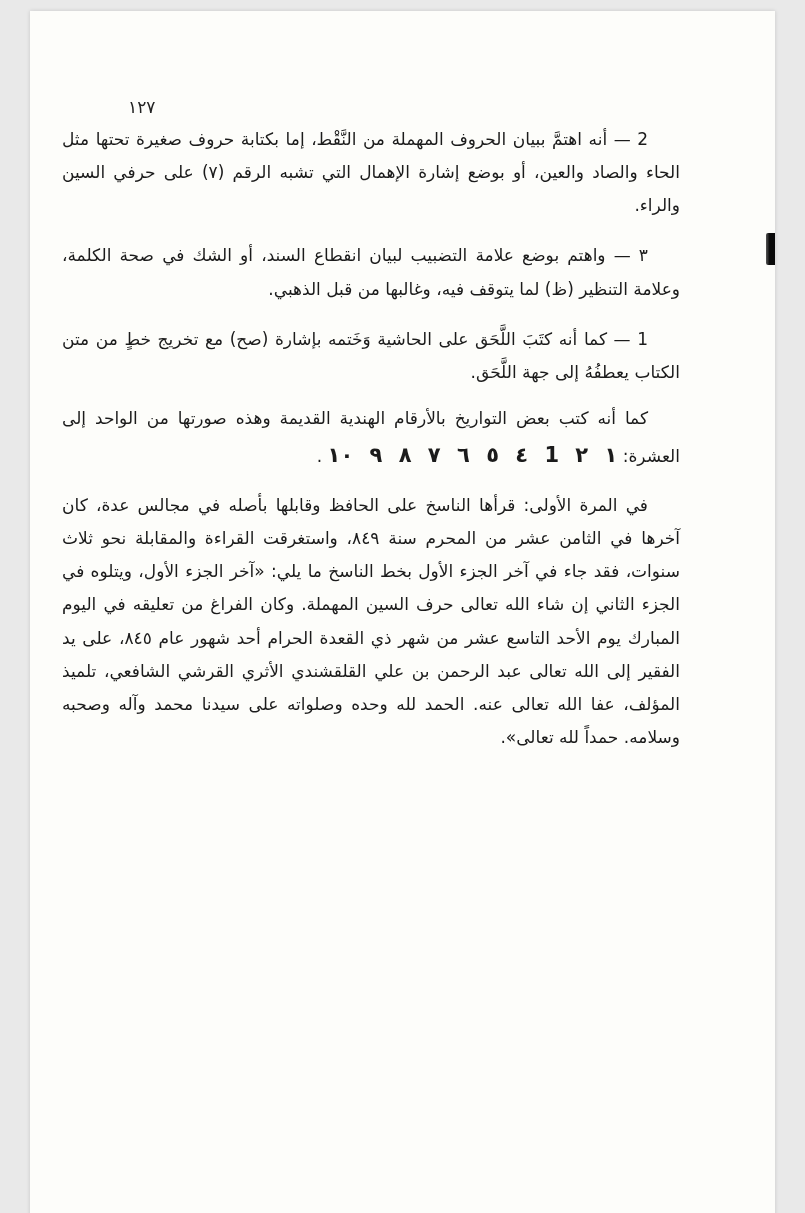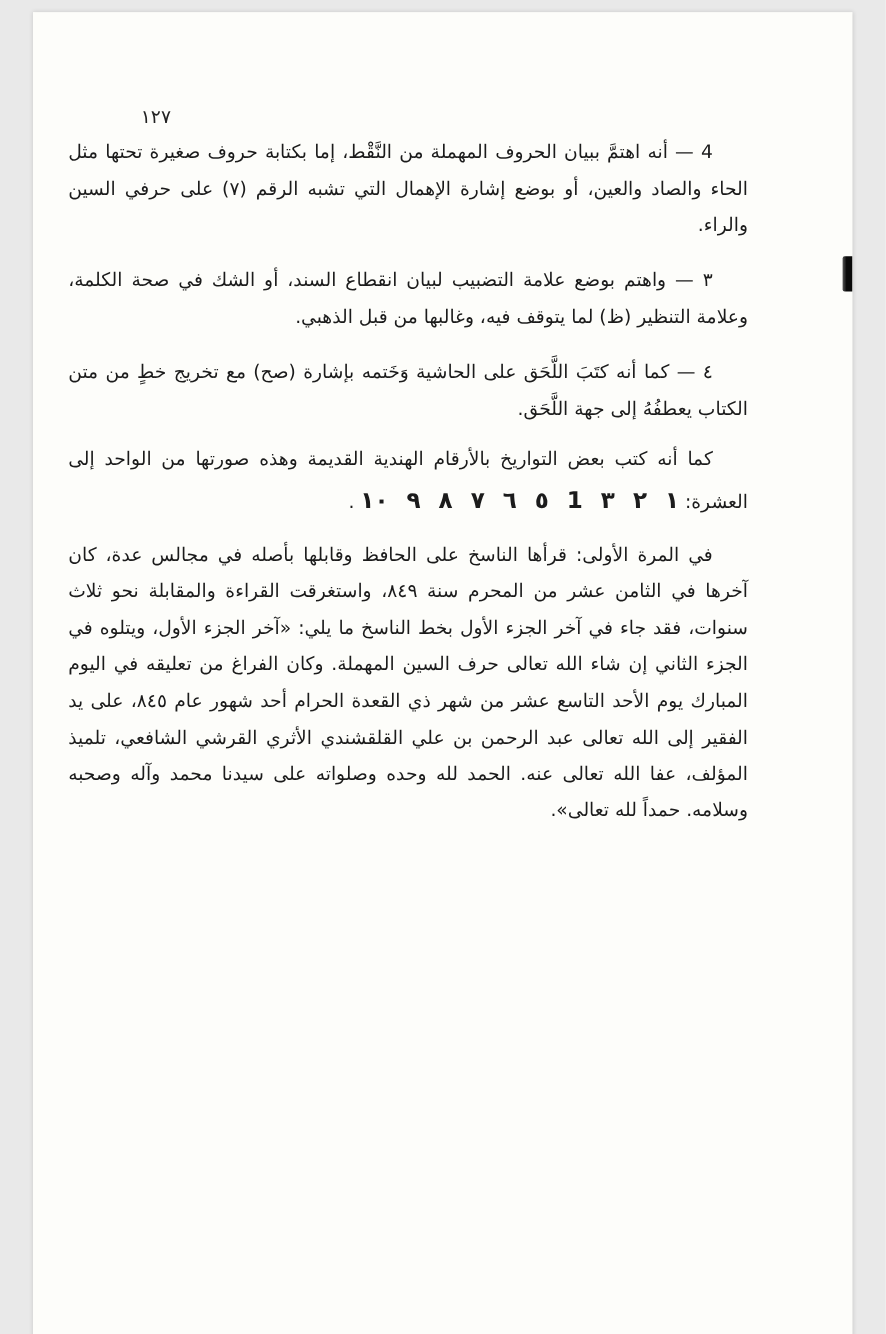--- a/index.html
+++ b/index.html
@@ -67,30 +67,30 @@
 <body>
 
 <div class="page">
 
   <div class="page-number">١٢٧</div>
 
   <div class="edge-mark"></div>
 
   <main class="text-block">
 
-    <p class="para">4 — أنه اهتمَّ ببيان الحروف المهملة من النَّقْط، إما بكتابة حروف صغيرة تحتها مثل الحاء والصاد والعين، أو بوضع إشارة الإهمال التي تشبه الرقم (٧) على حرفي السين والراء.</p>
+    <p class="para">2 — أنه اهتمَّ ببيان الحروف المهملة من النَّقْط، إما بكتابة حروف صغيرة تحتها مثل الحاء والصاد والعين، أو بوضع إشارة الإهمال التي تشبه الرقم (٧) على حرفي السين والراء.</p>
 
 
     <p class="para">٣ — واهتم بوضع علامة التضبيب لبيان انقطاع السند، أو الشك في صحة الكلمة، وعلامة التنظير (ظ) لما يتوقف فيه، وغالبها من قبل الذهبي.</p>
 
-    <p class="para tight">٤ — كما أنه كتَبَ اللَّحَق على الحاشية وَخَتمه بإشارة (صح) مع تخريج خطٍ من متن الكتاب يعطفُهُ إلى جهة اللَّحَق.</p>
+    <p class="para tight">1 — كما أنه كتَبَ اللَّحَق على الحاشية وَخَتمه بإشارة (صح) مع تخريج خطٍ من متن الكتاب يعطفُهُ إلى جهة اللَّحَق.</p>
 
     <p class="para tight">
       <span>كما أنه كتب بعض التواريخ بالأرقام الهندية القديمة وهذه صورتها من الواحد إلى العشرة: </span>
-      <span class="numerals">١ ٢ ٣ 1 ٥ ٦ ٧ ٨ ٩ ١٠</span>
+      <span class="numerals">١ ٢ 1 ٤ ٥ ٦ ٧ ٨ ٩ ١٠</span>
       <span> .</span>
     </p>
 
 
     <p class="para">في المرة الأولى: قرأها الناسخ على الحافظ وقابلها بأصله في مجالس عدة، كان آخرها في الثامن عشر من المحرم سنة ٨٤٩، واستغرقت القراءة والمقابلة نحو ثلاث سنوات، فقد جاء في آخر الجزء الأول بخط الناسخ ما يلي: «آخر الجزء الأول، ويتلوه في الجزء الثاني إن شاء الله تعالى حرف السين المهملة. وكان الفراغ من تعليقه في اليوم المبارك يوم الأحد التاسع عشر من شهر ذي القعدة الحرام أحد شهور عام ٨٤٥، على يد الفقير إلى الله تعالى عبد الرحمن بن علي القلقشندي الأثري القرشي الشافعي، تلميذ المؤلف، عفا الله تعالى عنه. الحمد لله وحده وصلواته على سيدنا محمد وآله وصحبه وسلامه. حمداً لله تعالى».</p>
 
   </main>
 </div>
 
 </body></html>

